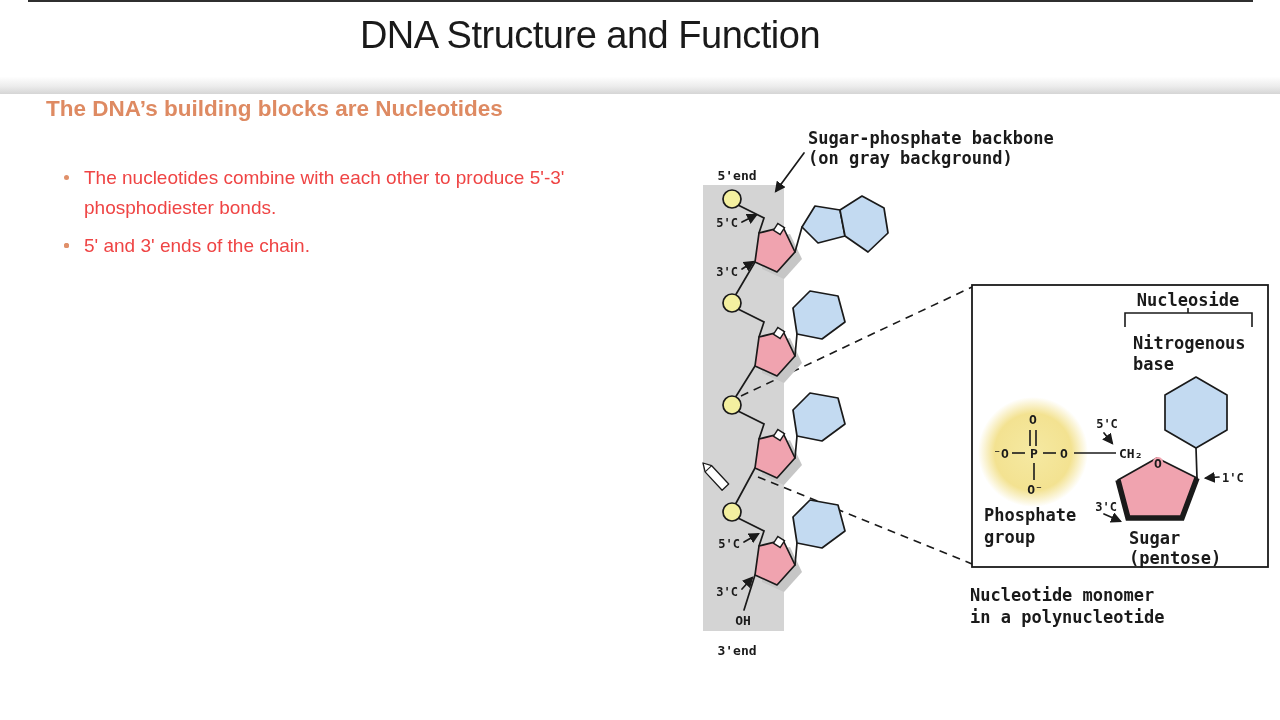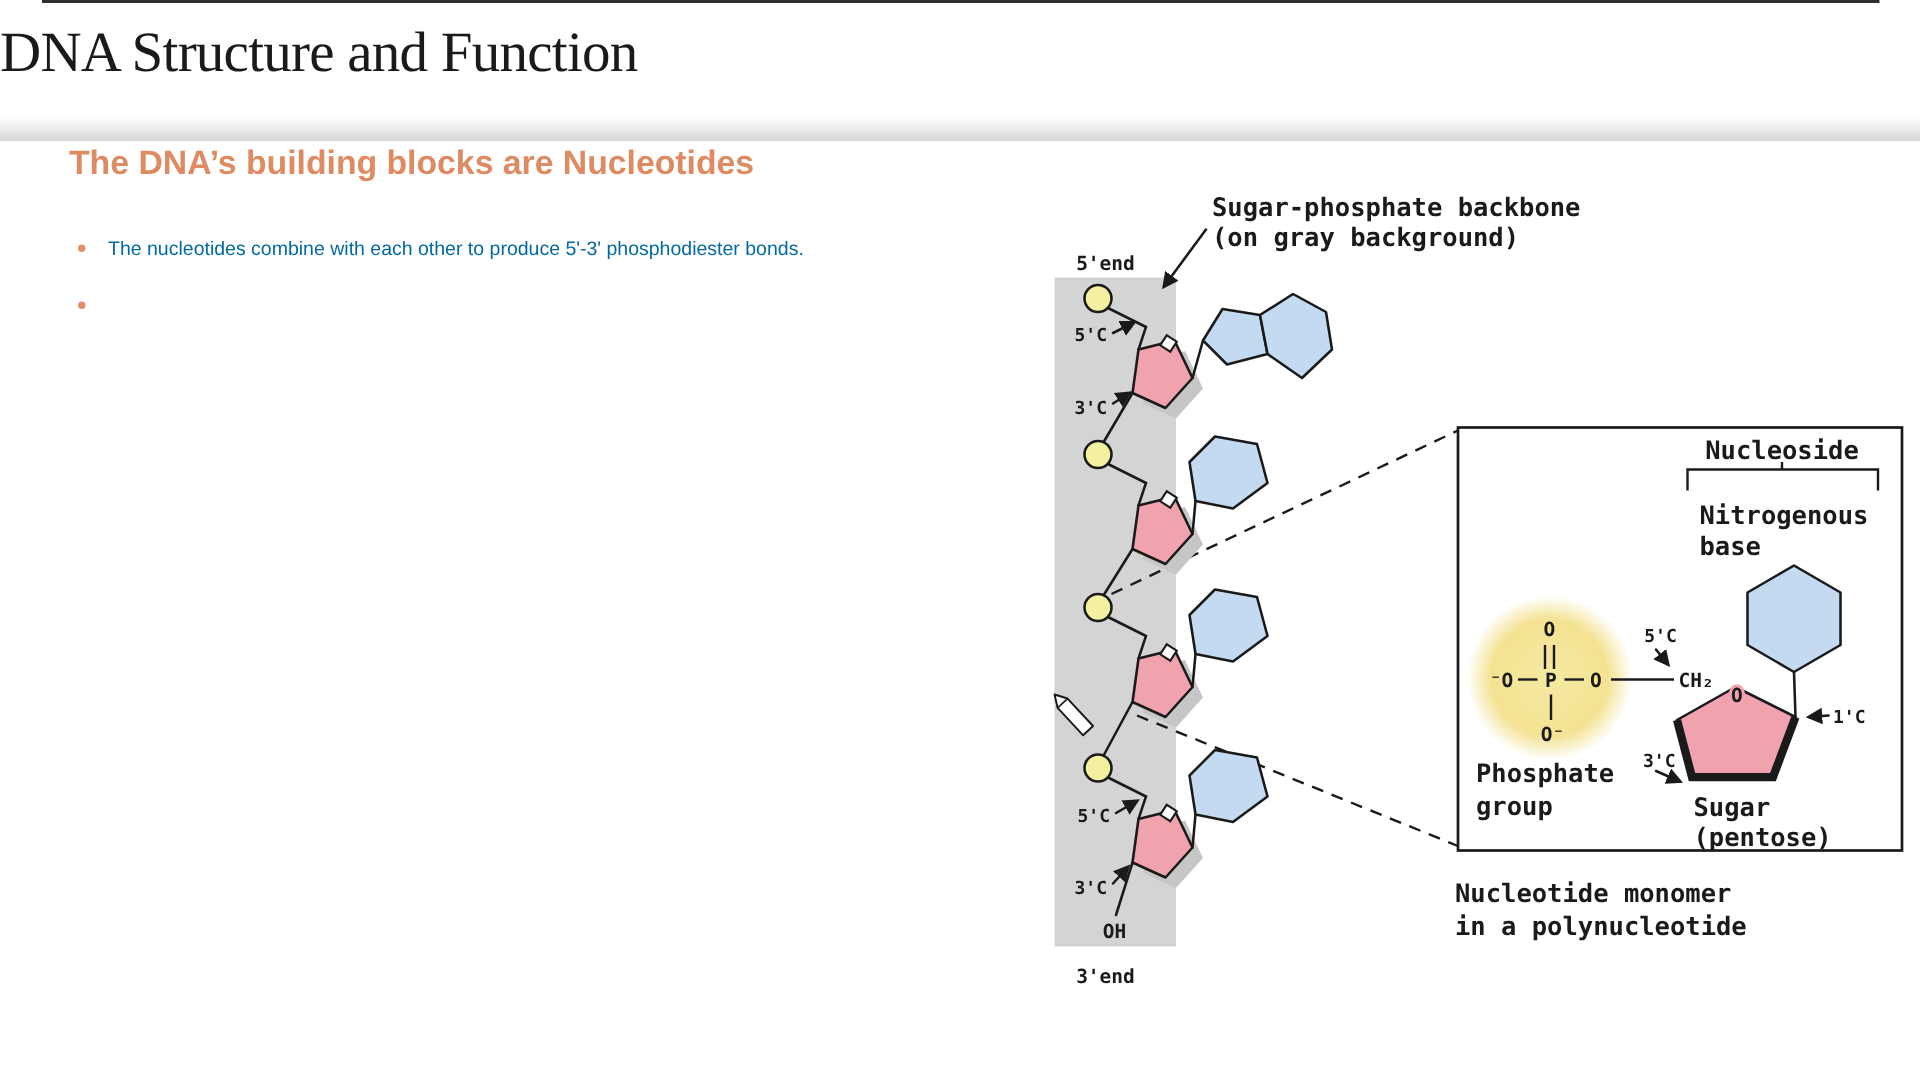--- a/index.html
+++ b/index.html
@@ -2,34 +2,34 @@
 <html><head>
 <meta charset="utf-8">
 <style>
   html,body{margin:0;padding:0;}
   body{
     width:1280px;height:720px;position:relative;background:#ffffff;
     font-family:"Liberation Sans", sans-serif;overflow:hidden;
   }
   .topline{position:absolute;left:28px;top:0;width:1225px;height:2px;background:#2f2f2f;}
   .page-title{
-    position:absolute;left:0;top:12px;width:1180px;text-align:left;
-    font-size:38px;line-height:46px;color:#1a1a1a;letter-spacing:-0.5px;font-family:Liberation Serif, serif;
+    position:absolute;left:0;top:12px;width:1180px;text-align:center;
+    font-size:38px;line-height:46px;color:#1a1a1a;letter-spacing:-0.5px;
   }
   .header-band{
     position:absolute;left:0;top:77px;width:1280px;height:17px;
     background:linear-gradient(to bottom,#fefefe 0%,#ececec 55%,#d5d5d5 100%);
   }
   .heading{
     position:absolute;left:46px;top:96px;width:640px;
     font-size:22.5px;font-weight:bold;color:#de8a62;
   }
   .bullets{
-    position:absolute;left:46px;top:151px;width:560px;margin:0;padding:0;
-    list-style:none;font-size:13px;line-height:30px;color:#0369a1;
+    position:absolute;left:46px;top:151px;width:560px;margin:12px;padding:0;
+    list-style:none;font-size:19px;line-height:30px;color:#ef4444;
   }
   .bullets li{position:relative;padding-left:26px;margin-bottom:8px;}
   .dot{position:absolute;left:6px;top:12px;width:5px;height:5px;border-radius:50%;background:#e0906a;}
   svg{position:absolute;left:0;top:0;}
   .mono{font-family:"DejaVu Sans Mono", monospace;font-weight:bold;fill:#1a1a1a;}
   .lbl17{font-size:17px;}
   .lbl13{font-size:13px;}
   .lbl12{font-size:12px;}
   .shape{stroke:#1a1a1a;stroke-width:1.7;stroke-linejoin:round;}
   .bond{stroke:#1a1a1a;stroke-width:1.7;fill:none;stroke-linecap:round;}
@@ -39,20 +39,21 @@
 
 <div class="topline"></div>
 <div class="page-title">DNA Structure and Function</div>
 <div class="header-band"></div>
 
 <div class="heading">The DNA’s building blocks are Nucleotides</div>
 
 <ul class="bullets">
   <li><span class="dot"></span><span>The nucleotides combine with each other to produce 5'-3' phosphodiester bonds.</span></li>
   <li><span class="dot"></span></li>
+  <li><span class="dot"></span><span>5' and 3' ends of the chain.</span></li>
 </ul>
 
 <svg width="1280" height="720" viewBox="0 0 1280 720">
   <defs>
     <marker id="arr" viewBox="0 0 10 10" refX="8" refY="5" markerWidth="6.5" markerHeight="6.5" orient="auto-start-reverse">
       <path d="M0,0 L10,5 L0,10 z" fill="#1a1a1a"></path>
     </marker>
     <radialGradient id="glow" cx="50%" cy="50%" r="50%">
       <stop offset="0%" stop-color="#f5e9a2"></stop>
       <stop offset="70%" stop-color="#f3e291"></stop>

